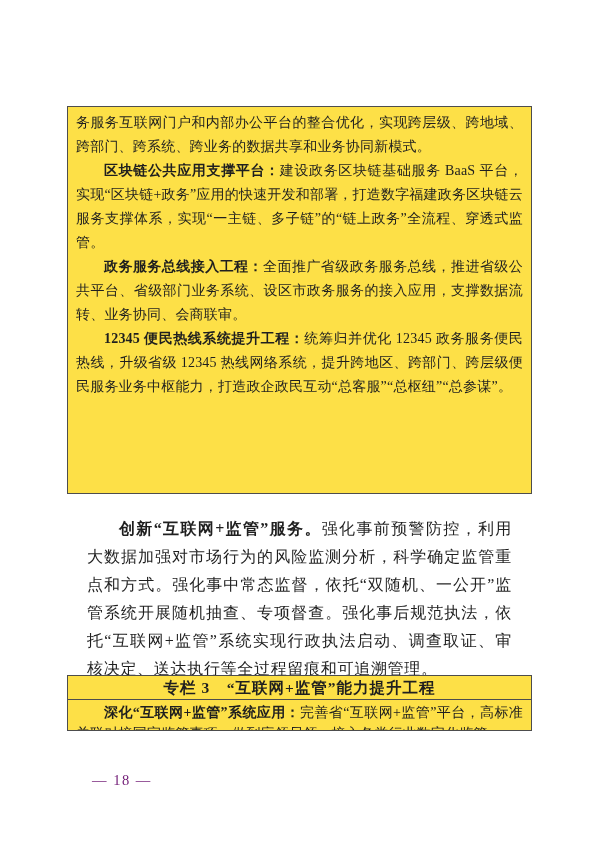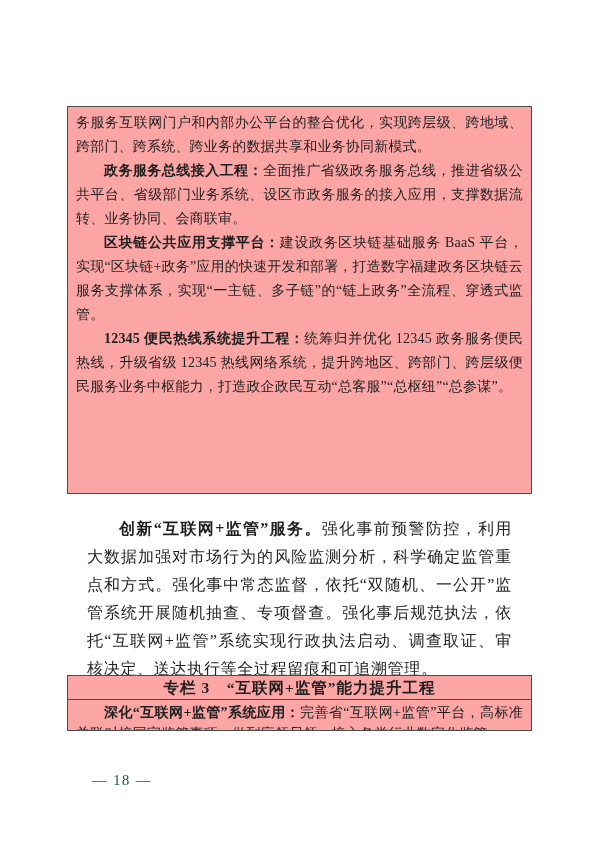--- a/index.html
+++ b/index.html
@@ -11,21 +11,21 @@
     font-family: "Liberation Serif", "DejaVu Serif", serif;
     color: #1f1f1f;
     overflow: hidden;
   }
   .box {
     position: absolute;
     left: 67px;
     width: 465px;
     box-sizing: border-box;
     border: 1px solid #4d4d4d;
-    background: #fca5a5;
+    background: #fde047;
   }
   .top-box {
     top: 106px;
     height: 388px;
     padding: 4px 8px 0 8px;
     overflow: hidden;
   }
   .top-box p {
     margin: 0;
     font-size: 14px;
@@ -72,32 +72,32 @@
     letter-spacing: 0.2px;
     text-align: justify;
     text-indent: 2em;
   }
   .page-footer {
     position: absolute;
     left: 92px;
     top: 772px;
     font-size: 14.5px;
     letter-spacing: 1.5px;
-    color: #14532d;
+    color: #701a75;
   }
 </style>
 </head>
 <body>
 
 <div class="page">
 
   <div class="box top-box">
     <p><span class="lead"></span><span>务服务互联网门户和内部办公平台的整合优化，实现跨层级、跨地域、跨部门、跨系统、跨业务的数据共享和业务协同新模式。</span></p>
+    <p class="indent"><span class="lead">区块链公共应用支撑平台：</span><span>建设政务区块链基础服务 BaaS 平台，实现“区块链+政务”应用的快速开发和部署，打造数字福建政务区块链云服务支撑体系，实现“一主链、多子链”的“链上政务”全流程、穿透式监管。</span></p>
     <p class="indent"><span class="lead">政务服务总线接入工程：</span><span>全面推广省级政务服务总线，推进省级公共平台、省级部门业务系统、设区市政务服务的接入应用，支撑数据流转、业务协同、会商联审。</span></p>
-    <p class="indent"><span class="lead">区块链公共应用支撑平台：</span><span>建设政务区块链基础服务 BaaS 平台，实现“区块链+政务”应用的快速开发和部署，打造数字福建政务区块链云服务支撑体系，实现“一主链、多子链”的“链上政务”全流程、穿透式监管。</span></p>
     <p class="indent"><span class="lead">12345 便民热线系统提升工程：</span><span>统筹归并优化 12345 政务服务便民热线，升级省级 12345 热线网络系统，提升跨地区、跨部门、跨层级便民服务业务中枢能力，打造政企政民互动“总客服”“总枢纽”“总参谋”。</span></p>
   </div>
 
   <div class="body-block">
     <p><span class="lead">创新“互联网+监管”服务。</span><span>强化事前预警防控，利用大数据加强对市场行为的风险监测分析，科学确定监管重点和方式。强化事中常态监督，依托“双随机、一公开”监管系统开展随机抽查、专项督查。强化事后规范执法，依托“互联网+监管”系统实现行政执法启动、调查取证、审核决定、送达执行等全过程留痕和可追溯管理。</span></p>
   </div>
 
   <div class="box column-box">
     <div class="column-title">专栏 3　“互联网+监管”能力提升工程</div>
     <div class="column-content">

